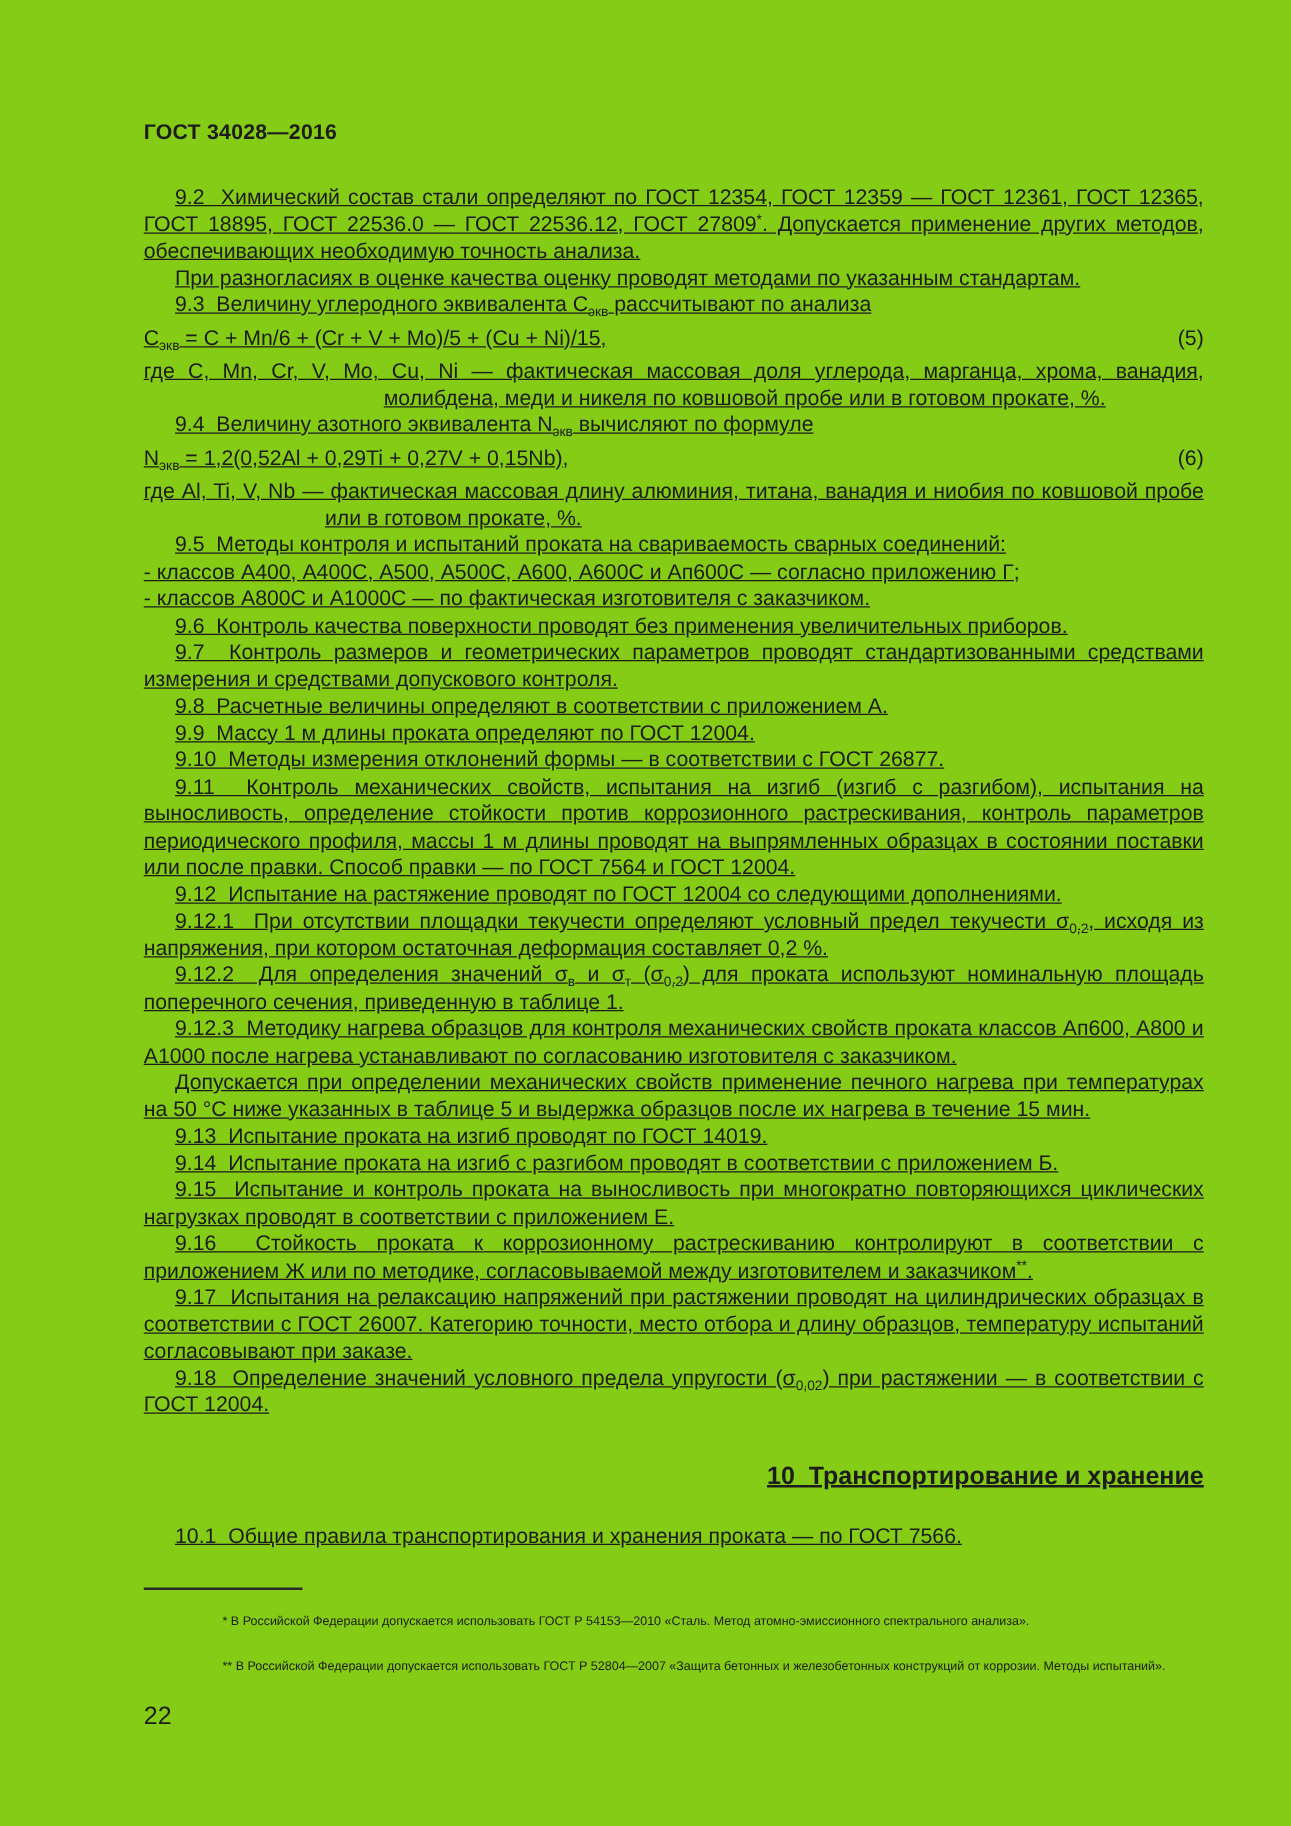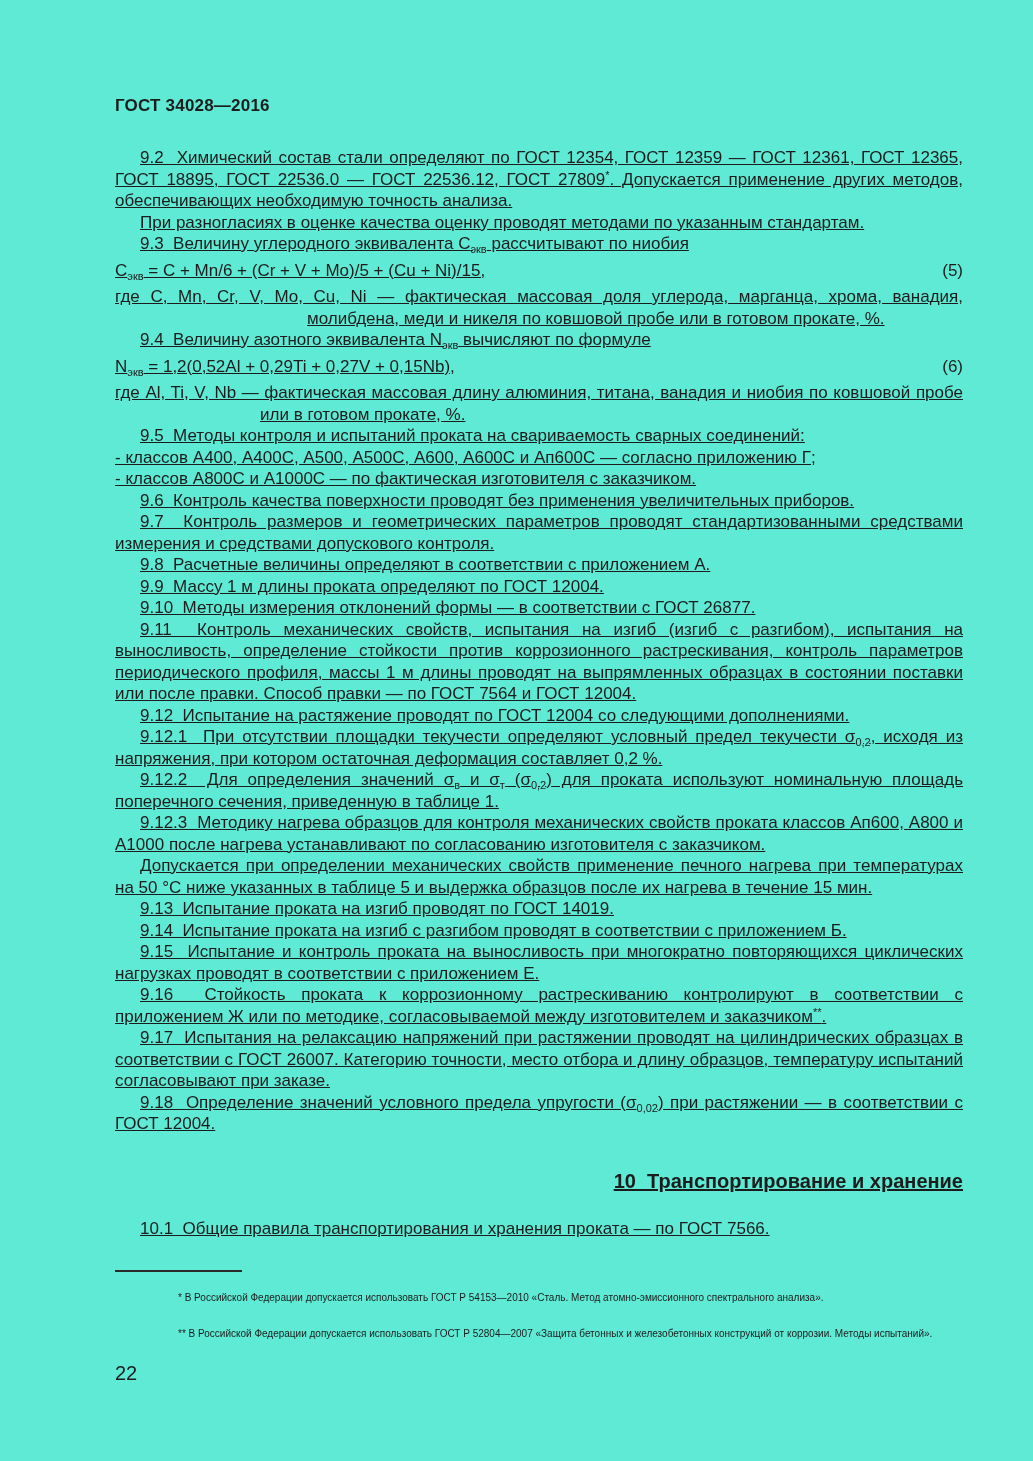--- a/index.html
+++ b/index.html
@@ -1,20 +1,20 @@
 <!DOCTYPE html>
 <html lang="ru"><head>
 <meta charset="utf-8">
 <style>
   html, body { margin: 0; padding: 0; background: #ffffff; }
   .page {
     position: relative;
     width: 1033px;
     height: 1461px;
-    background: #5eead4;
+    background: #84cc16;
     color: #1c1c1c;
     font-family: "Liberation Sans", sans-serif;
     overflow: hidden;
   }
   .content {
     position: absolute;
     left: 115px;
     top: 96px;
     width: 848px;
   }
@@ -73,21 +73,21 @@
 </head>
 <body>
 
 <div class="page">
   <div class="content">
     <div class="doc-header">ГОСТ 34028—2016</div>
 
     <div class="body-text">
         <div class="para"><span>9.2&nbsp; Химический состав стали определяют по ГОСТ 12354, ГОСТ 12359 — ГОСТ 12361, ГОСТ 12365, ГОСТ 18895, ГОСТ 22536.0 — ГОСТ 22536.12, ГОСТ 27809</span><sup>*</sup><span>. Допускается применение других методов, обеспечивающих необходимую точность анализа.</span></div>
         <div class="para"><span>При разногласиях в оценке качества оценку проводят методами по указанным стандартам.</span></div>
-        <div class="para"><span>9.3&nbsp; Величину углеродного эквивалента С</span><sub>экв</sub><span> рассчитывают по ниобия</span></div>
+        <div class="para"><span>9.3&nbsp; Величину углеродного эквивалента С</span><sub>экв</sub><span> рассчитывают по анализа</span></div>
         <div class="para formula"><span>С</span><sub>экв</sub><span> = С + Mn/6 + (Cr + V + Mo)/5 + (Cu + Ni)/15,</span><span class="formula-num">(5)</span></div>
         <div class="para para-hang" style="padding-left: 192px; text-indent: -192px;"><span>где С, Mn, Cr, V, Mo, Cu, Ni — фактическая массовая доля углерода, марганца, хрома, ванадия, молибдена, меди и никеля по ковшовой пробе или в готовом прокате, %.</span></div>
         <div class="para"><span>9.4&nbsp; Величину азотного эквивалента N</span><sub>экв</sub><span> вычисляют по формуле</span></div>
         <div class="para formula"><span>N</span><sub>экв</sub><span> = 1,2(0,52Al + 0,29Ti + 0,27V + 0,15Nb),</span><span class="formula-num">(6)</span></div>
         <div class="para para-hang" style="padding-left: 145px; text-indent: -145px;"><span>где Al, Ti, V, Nb — фактическая массовая длину алюминия, титана, ванадия и ниобия по ковшовой пробе или в готовом прокате, %.</span></div>
         <div class="para"><span>9.5&nbsp; Методы контроля и испытаний проката на свариваемость сварных соединений:</span></div>
         <div class="para para-flush"><span>- классов А400, А400С, А500, А500С, А600, А600С и Ап600С — согласно приложению Г;</span></div>
         <div class="para para-flush"><span>- классов А800С и А1000С — по фактическая изготовителя с заказчиком.</span></div>
         <div class="para"><span>9.6&nbsp; Контроль качества поверхности проводят без применения увеличительных приборов.</span></div>
         <div class="para"><span>9.7&nbsp; Контроль размеров и геометрических параметров проводят стандартизованными средствами измерения и средствами допускового контроля.</span></div>

